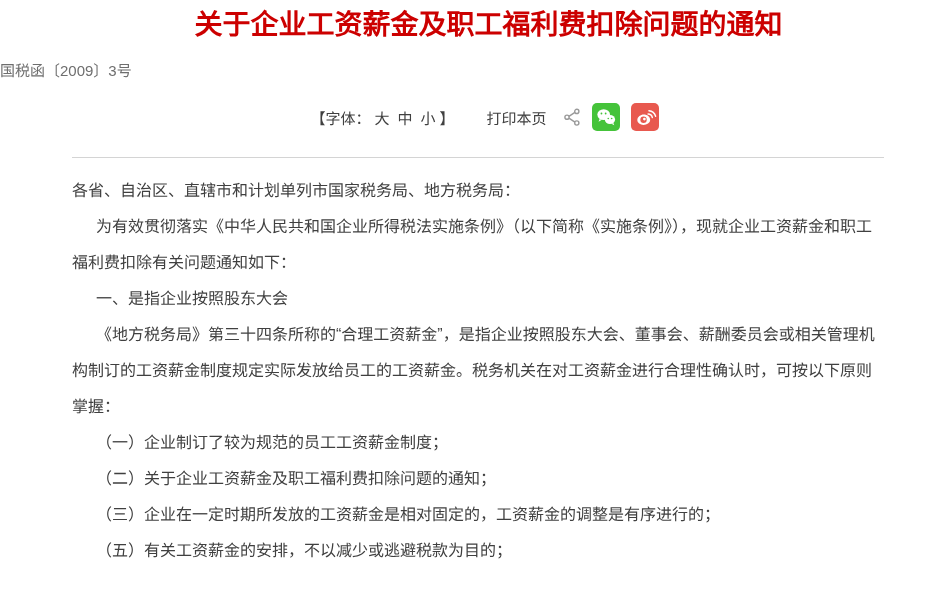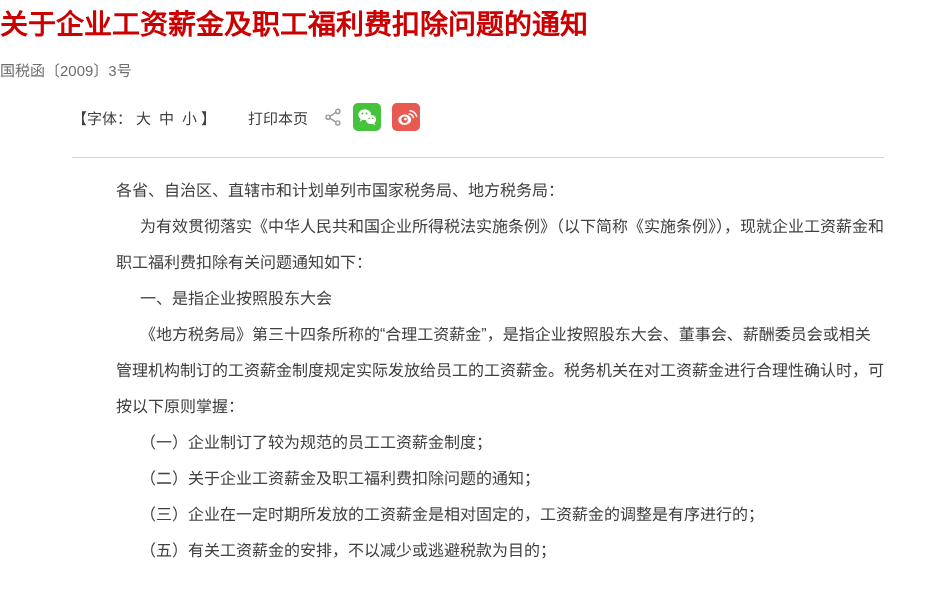--- a/index.html
+++ b/index.html
@@ -7,40 +7,41 @@
     width: 937px; height: 599px;
     background: #ffffff;
     overflow: hidden;
     font-family: "Liberation Sans", "DejaVu Sans", sans-serif;
   }
   .page {
     width: 937px; height: 599px;
     padding-top: 6px;
   }
   .doc-title {
-    text-align: left;
+    text-align: center;
     color: #cc0000;
     font-size: 28px;
     font-weight: bold;
     line-height: 38px;
     letter-spacing: 0px;
+    padding-left: 40px;
   }
   .doc-number {
     text-align: left;
     color: #6e6e6e;
     font-size: 15px;
     line-height: 20px;
     margin-top: 17px;
   }
   .toolbar {
     width: 825px;
     margin: 22px 0 0 72px;
     height: 28px;
     display: flex;
-    justify-content: flex-start;
+    justify-content: center;
     align-items: center;
     color: #404040;
     font-size: 15px;
   }
   .toolbar .tx { color: #404040; }
   .font-size-link {
     margin: 0 4px;
     cursor: pointer;
   }
   .print-link {
@@ -70,21 +71,21 @@
     border-top: 1px solid #d4d4d4;
     height: 0;
   }
   .content {
     width: 814px;
     margin: 15px 0 0 72px;
     color: #404040;
     font-size: 16px;
     line-height: 36px;
   }
-  .content p { text-indent: 24px; margin-left: 44px; }
+  .content p { text-indent: 24px; }
   .content p.no-indent { text-indent: 0; }
 </style>
 </head>
 <body>
 
 <div class="page">
 
   <h1 class="doc-title">关于企业工资薪金及职工福利费扣除问题的通知</h1>
 
   <div class="doc-number">国税函〔2009〕3号</div>

